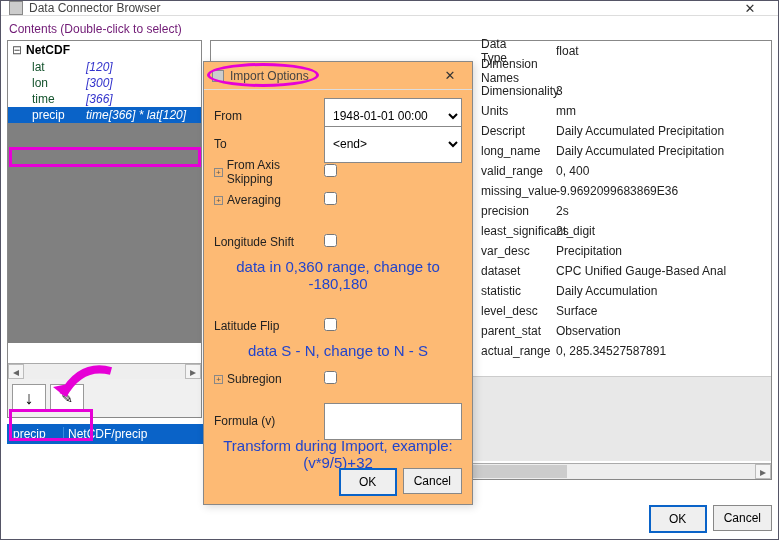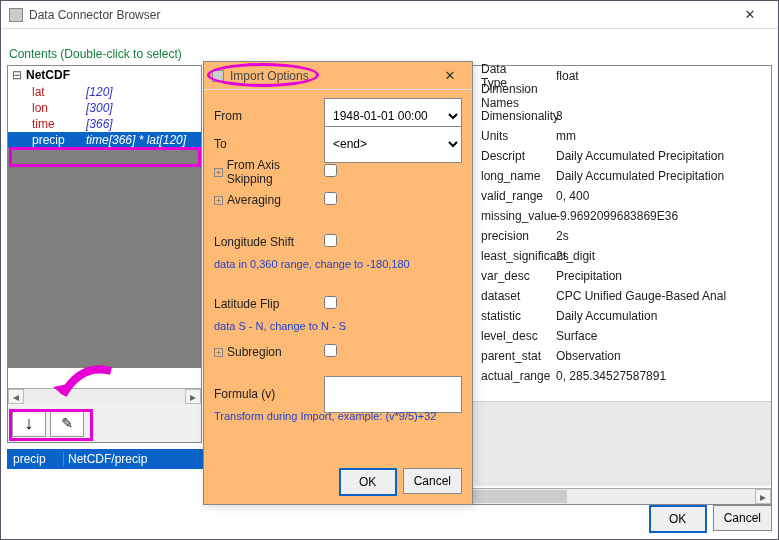--- a/index.html
+++ b/index.html
@@ -1,36 +1,36 @@
 <!DOCTYPE html>
 <html><head>
 <meta charset="utf-8">
 <style>
 * { box-sizing: border-box; margin: 0; padding: 0; font-family: "Segoe UI", Tahoma, sans-serif; font-size: 12px; }
 body { background: #fff; width: 779px; height: 540px; position: relative; overflow: hidden; border: 1px solid #556; }
 
 
-.titlebar { height: 28px; display: flex; align-items: center; padding: 0 8px; border-bottom: 1px solid #ddd; }
+.titlebar { height: 15px; display: flex; align-items: center; padding: 0 8px; border-bottom: 1px solid #ddd; }
 .titlebar-icon { width: 14px; height: 14px; background: #ccc; margin-right: 6px; border: 1px solid #888; }
 .titlebar-title { flex: 1; color: #444; }
 .titlebar-close { width: 40px; text-align: center; cursor: pointer; color: #333; font-size: 13px; }
 
 
-.contents-label { padding: 6px 8px 4px; color: #15803d; margin-top: 12px; }
+.contents-label { padding: 6px 8px 4px; color: #701a75; }
 
 
 .main { position: relative; height: calc(100% - 28px - 24px - 36px); }
 
 
 .tree-panel { position: absolute; left: 6px; top: 0; width: 195px; height: 378px; background: #fff; border: 1px solid #888; }
 .tree-body { height: 340px; background: #fff; overflow: hidden; }
 .tree-root { padding: 2px 4px; display: flex; align-items: center; gap: 4px; }
 .tree-expander { font-family: "Segoe UI", sans-serif; color: #555; width: 10px; text-align: center; cursor: pointer; }
 .tree-item { padding: 1px 4px 1px 24px; display: flex; align-items: center; gap: 8px; }
-.tree-item .name { width: 46px; color: #b91c1c; }
+.tree-item .name { width: 46px; color: #14532d; }
 .tree-item .dim { color: #3333cc; font-style: italic; }
 .tree-item.sel { background: #0a63c8; color: #fff; }
 .tree-item.sel .name, .tree-item.sel .dim { color: #fff; }
 .tree-gray { background: #808080; height: 220px; }
 .tree-scroll { position:absolute; left:0; right:0; bottom:38px; height:16px; border-top:1px solid #aaa; display:flex; background:#eee;}
 .tree-scroll .arr { width:16px; text-align:center; color:#666; cursor:pointer; border:1px solid #bbb; background:#f4f4f4;}
 .tree-scroll .track{flex:1;}
 .tree-tools { position: absolute; left: 0; right:0; bottom: 0; height: 38px; background: #f0f0f0; display: flex; align-items:center; padding: 4px; gap: 4px;}
 .tool-btn { width: 34px; height: 28px; border: 1px solid #999; background: #fff; display:flex; align-items:center; justify-content:center; cursor:pointer;}
 
@@ -61,21 +61,21 @@
 .dlg-title-icon{width:12px;height:12px;background:#ccc;border:1px solid #888; margin-right:6px;}
 .dlg-title-text{flex:1; color:#444;}
 .dlg-close{ width:28px; text-align:center; cursor:pointer; font-size:13px; color:#333;}
 .dlg-body{ padding:14px 10px 6px 10px;}
 .field-row{ display:flex; align-items:center; height:24px; margin-bottom:4px;}
 .field-row .lbl{ width:110px; color:#222; display:flex; align-items:center; gap:4px;}
 .expander-box{ width:9px;height:9px;border:1px solid #888; font-size:8px; line-height:8px; text-align:center; color:#555;}
 .field-row .ctl{ flex:1;}
 select, input[type=text]{ width:100%; height:37px; border:1px solid #888; padding:0 4px; background:#fff;}
 input[type=checkbox]{ width:13px;height:13px;}
-.link-text{ color:#2244cc; font-size:11px; padding-left:0; margin-top:2px; margin-bottom:8px;}
+.link-text{ color:#2244cc; font-size:15px; padding-left:0; margin-top:2px; margin-bottom:8px;text-align:center;}
 .spacer{ height:14px;}
 .dlg-footer{ position:absolute; right:10px; bottom:8px; display:flex; gap:6px;}
 
 
 .anno-magenta{ position:absolute; border:3px solid #e600d6; z-index:200; pointer-events:none;}
 .anno-ellipse{ position:absolute; border:3px solid #e600d6; border-radius:50%; z-index:200; pointer-events:none;}
 .anno-arrow{ position:absolute; z-index:200; pointer-events:none;}
 </style>
 </head>
 <body>

